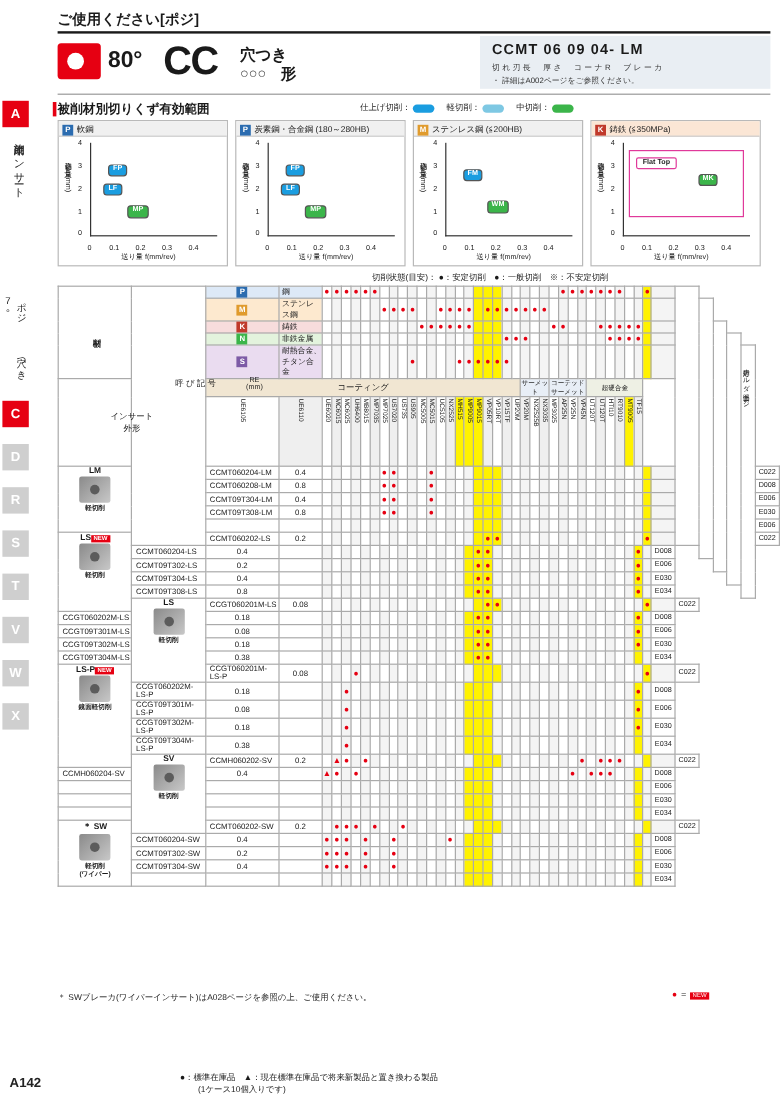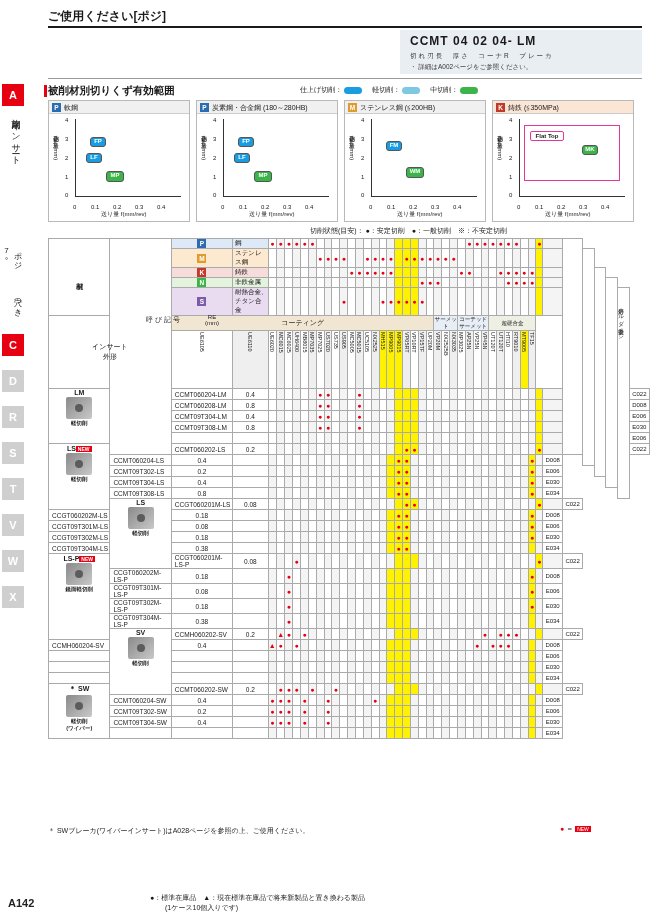--- a/index.html
+++ b/index.html
@@ -128,23 +128,31 @@
     <div class="tab" style="top:478px">T</div>
     <div class="tab" style="top:514px">V</div>
     <div class="tab" style="top:550px">W</div>
     <div class="tab" style="top:586px">X</div>
     <div class="footer-code">A142</div>
   </div>
 
   <div class="hdr-title">ご使用ください[ポジ]</div>
   <div class="hdr-rule"></div>
 
+  <div class="logo-row">
+    <div class="logo-badge"></div>
+    <div class="deg80">80°</div>
+    <div class="cc-big">CC</div>
+    <div class="cc-sub1">穴つき</div>
+    <div class="cc-circles">○○○</div>
+    <div class="cc-sub2" style="left:186px">形</div>
+  </div>
 
   <div class="code-box"></div>
-  <div class="code-main">CCMT  04 02 04- LM</div>
+  <div class="code-main">CCMT  06 09 04- LM</div>
   <div class="code-legend">切れ刃長　厚さ　コーナR　ブレーカ</div>
   <div class="code-note">・ 詳細はA002ページをご参照ください。</div>
   <div class="hdr-rule2"></div>
 
   <div class="range-title">被削材別切りくず有効範囲</div>
   <div class="legend">
     <span><span>仕上げ切削：</span><span class="sw" style="background:#1a9de0"></span></span>
     <span><span>軽切削：</span><span class="sw" style="background:#7ec8e3"></span></span>
     <span><span>中切削：</span><span class="sw" style="background:#3bb54a"></span></span>
   </div>

